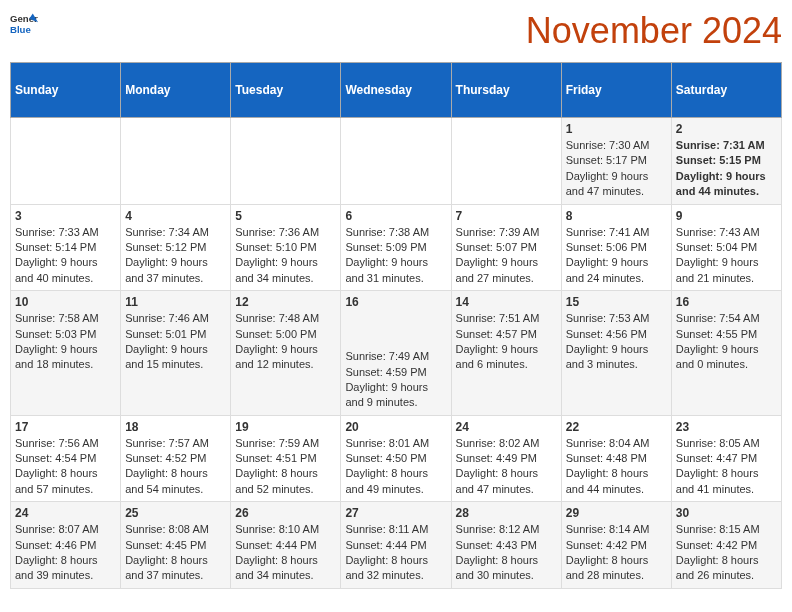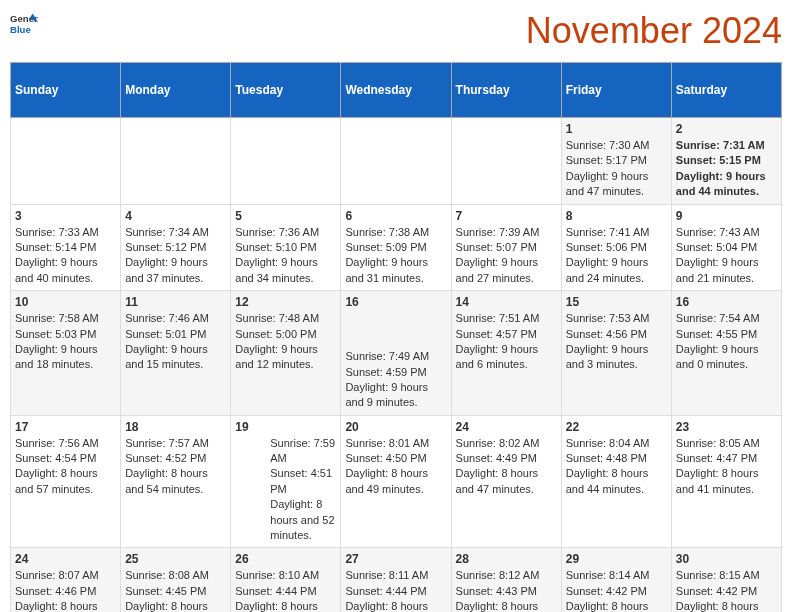--- a/index.html
+++ b/index.html
@@ -222,21 +222,21 @@
 Daylight: 8 hours and 57 minutes.</div>
         </td>
         <td>
           <span class="day-num">18</span>
           <div class="day-info" style="white-space: pre-line;">Sunrise: 7:57 AM
 Sunset: 4:52 PM
 Daylight: 8 hours and 54 minutes.</div>
         </td>
         <td>
           <span class="day-num">19</span>
-          <div class="day-info" style="white-space: pre-line; margin-left: 35px;">Sunrise: 7:59 AM
+          <div class="day-info" style="white-space: pre-line;">Sunrise: 7:59 AM
 Sunset: 4:51 PM
 Daylight: 8 hours and 52 minutes.</div>
         </td>
         <td>
           <span class="day-num">20</span>
           <div class="day-info" style="white-space: pre-line;">Sunrise: 8:01 AM
 Sunset: 4:50 PM
 Daylight: 8 hours and 49 minutes.</div>
         </td>
         <td>

